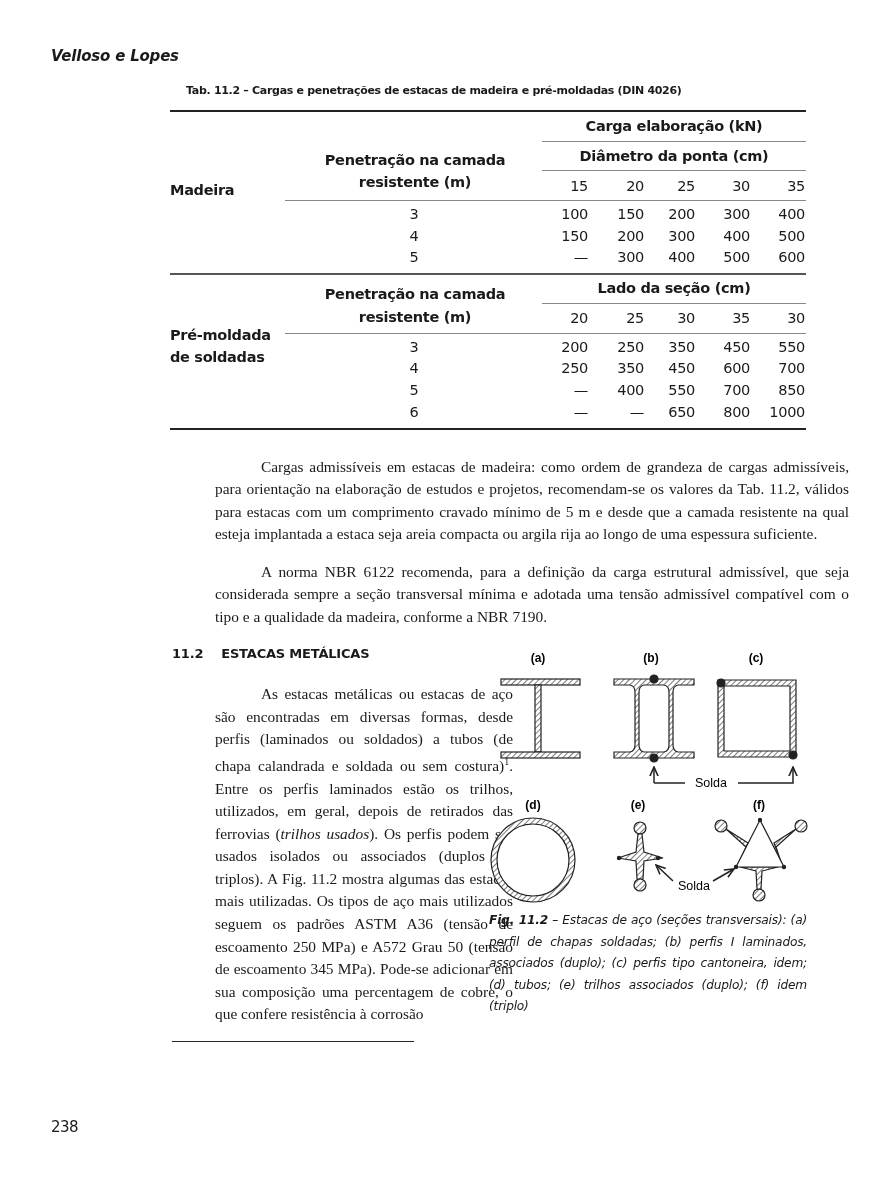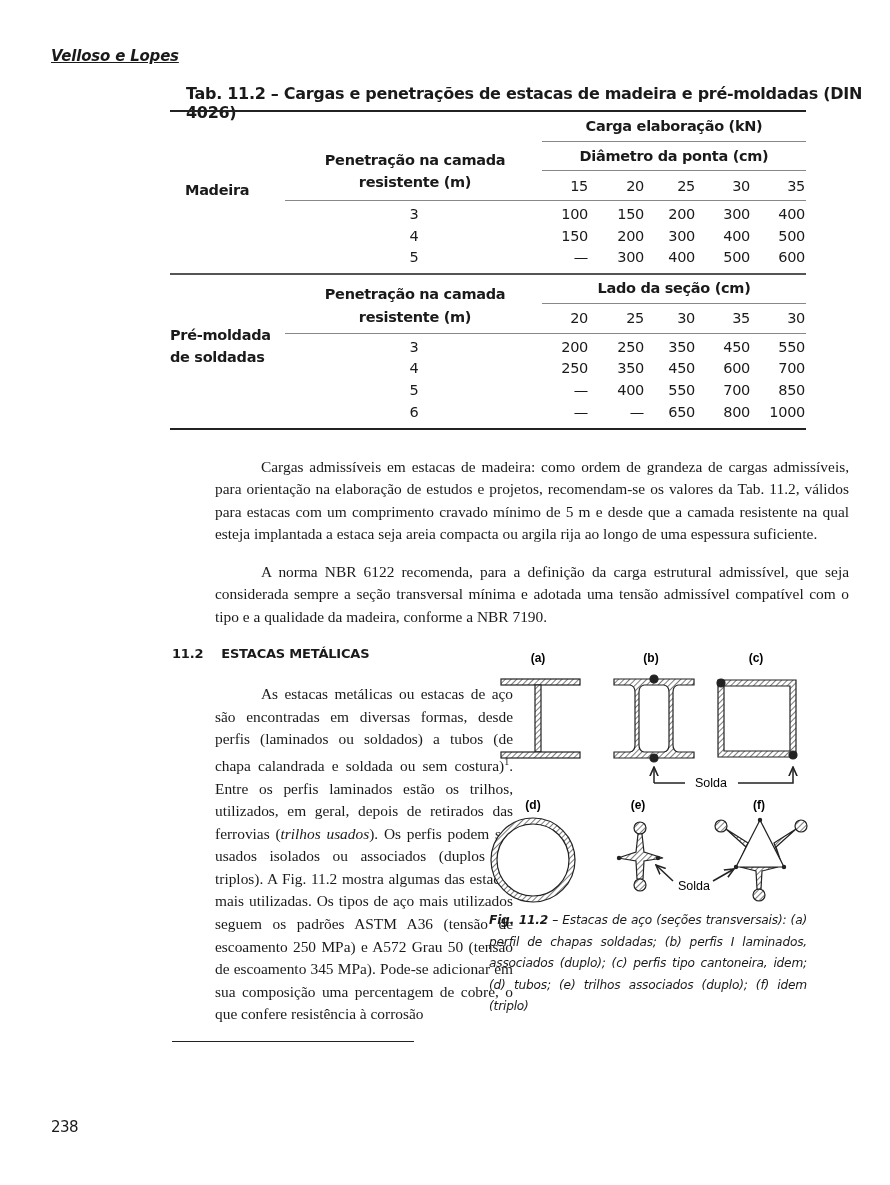--- a/index.html
+++ b/index.html
@@ -1,21 +1,21 @@
 <!DOCTYPE html>
 <html><head>
 <meta charset="utf-8">
 <style>
   * { box-sizing: border-box; margin: 0; padding: 0; }
   html, body { width: 890px; height: 1185px; background: #ffffff; overflow: hidden; }
   body { position: relative; color: #1a1a1a; font-family: "Liberation Serif", serif; }
   .abs { position: absolute; }
 
-  #running-head { left: 51px; top: 47px; font-family: "DejaVu Sans", sans-serif; font-style: italic; font-weight: bold; font-size: 15px; letter-spacing: -0.2px; text-decoration: underline; }
-  #table-caption { left: 186px; top: 84px; font-family: "DejaVu Sans", sans-serif; font-weight: bold; font-size: 16px; letter-spacing: -0.3px; }
+  #running-head { left: 51px; top: 47px; font-family: "DejaVu Sans", sans-serif; font-style: italic; font-weight: bold; font-size: 15px; letter-spacing: -0.2px; }
+  #table-caption { left: 186px; top: 84px; font-family: "DejaVu Sans", sans-serif; font-weight: bold; font-size: 11px; letter-spacing: -0.3px; }
 
   
   .tbl { font-family: "DejaVu Sans", sans-serif; font-size: 14.5px; letter-spacing: -0.3px; }
   .rule { position: absolute; background: #222; }
   .thick { height: 2px; }
   .thin { height: 1px; background: #888; }
   .hcell { position: absolute; font-weight: bold; text-align: center; }
   .num { position: absolute; text-align: right; width: 50px; font-size: 14.5px; }
   .pen { position: absolute; text-align: center; width: 40px; left: 394px; }
 
@@ -50,21 +50,21 @@
 
   <div class="rule thick" style="left:170px; top:110px; width:636px;"></div>
 
   <div class="hcell abs" style="left:542px; top:118px; width:264px;">Carga elaboração (kN)</div>
   <div class="rule thin" style="left:542px; top:141px; width:264px;"></div>
   <div class="hcell abs" style="left:542px; top:148px; width:264px;">Diâmetro da ponta (cm)</div>
   <div class="rule thin" style="left:542px; top:170px; width:264px;"></div>
 
   <div class="hcell abs" style="left:295px; top:152px; width:240px;">Penetração na camada</div>
   <div class="hcell abs" style="left:295px; top:174px; width:240px;">resistente (m)</div>
-  <div class="hcell abs" style="left:170px; top:182px; width:auto; text-align:center;margin-left:15px;">Madeira</div>
+  <div class="hcell abs" style="left:170px; top:182px; width:auto; text-align:center;">Madeira</div>
 
   <div class="num" style="left:538px; top:178px;">15</div>
   <div class="num" style="left:594px; top:178px;">20</div>
   <div class="num" style="left:645px; top:178px;">25</div>
   <div class="num" style="left:700px; top:178px;">30</div>
   <div class="num" style="left:755px; top:178px;">35</div>
   <div class="rule thin" style="left:285px; top:200px; width:521px;"></div>
 
   <div>
     <div class="pen" style="top:206px;">3</div>

